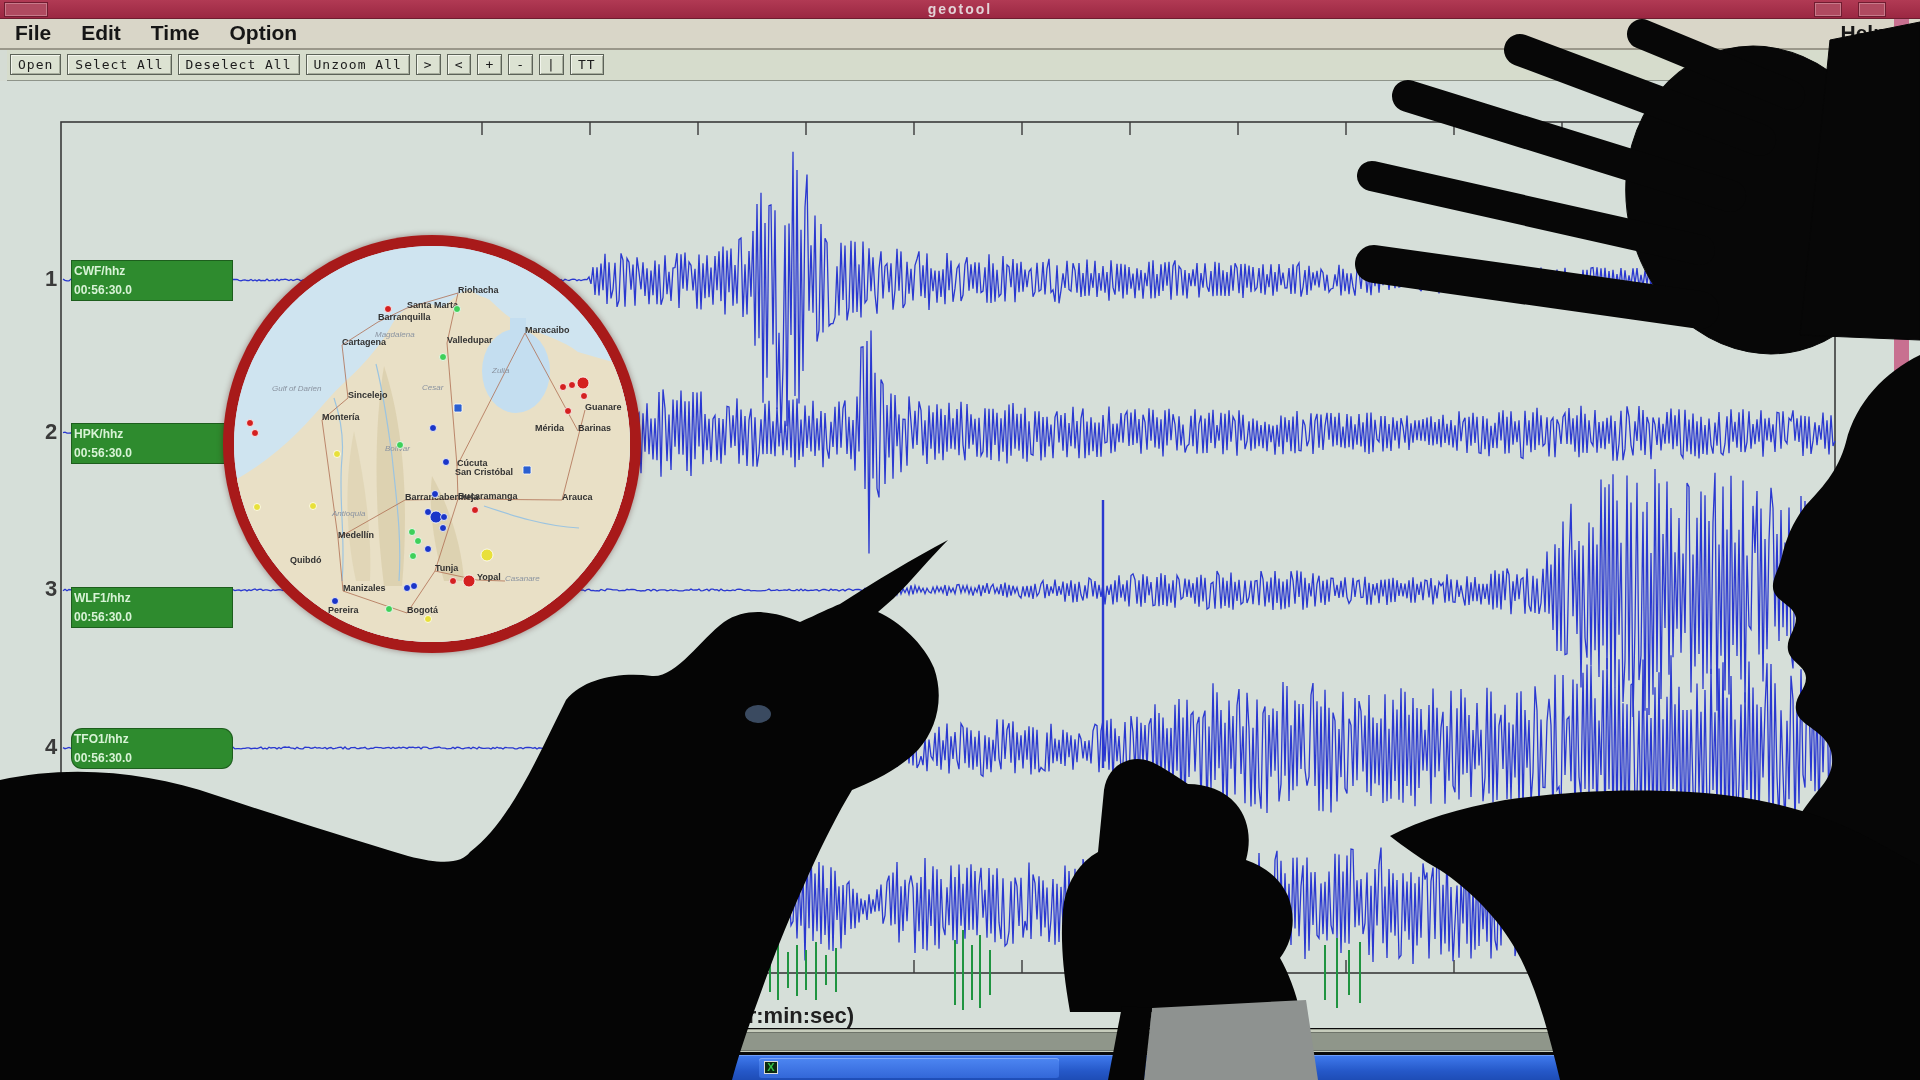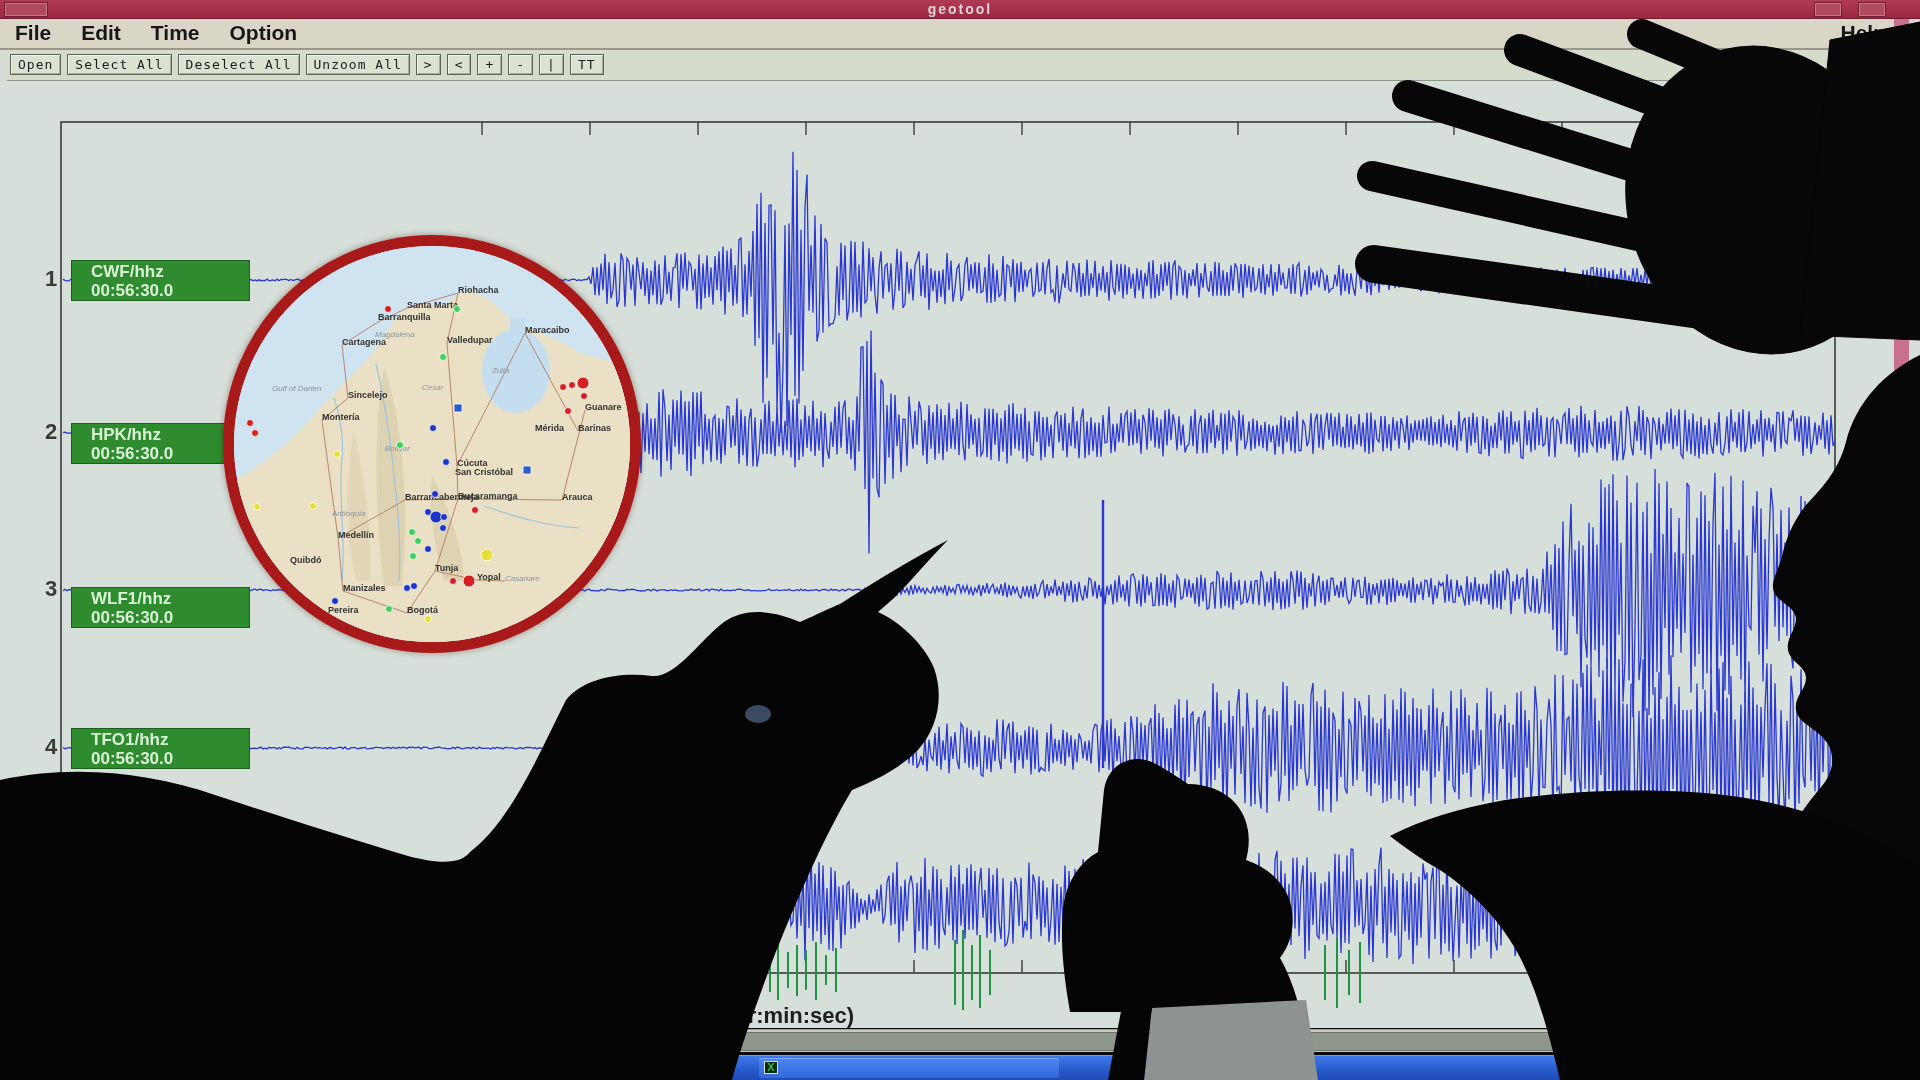--- a/index.html
+++ b/index.html
@@ -20,21 +20,21 @@
     border-bottom:1px solid #8e948a;margin-left:7px;}
   .tool-btn{display:inline-block;margin:4px 3px 0 3px;padding:2px 7px;background:#dce2d2;
     border:1px solid #5c6258;box-shadow:1px 1px 0 #f2f5ec inset,-1px -1px 0 #a8ae9e inset;
     font-family:"DejaVu Sans Mono",monospace;font-size:13px;color:#1c1c1c;letter-spacing:1px;}
 
   
   #client{position:absolute;left:0;top:81px;width:1920px;height:947px;background:#d6dfd9;}
   #plot-svg{position:absolute;left:0;top:0;width:1920px;height:1080px;}
   .chan-num{position:absolute;width:30px;text-align:center;font-size:22px;font-weight:bold;color:#3a3a3a;}
   .chan-tag{position:absolute;left:72px;width:158px;height:38px;background:#2e8b2e;
-    color:#d8f3d6;font-size:17px;font-weight:bold;line-height:19px;padding:1px 0 0 19px;
+    color:#d8f3d6;font-size:12px;font-weight:bold;line-height:19px;padding:1px 0 0 2px;
     box-shadow:0 0 0 1px #1d5e1d;}
   .axis-label{position:absolute;transform:translateX(-50%);font-size:22px;color:#202020;}
   #axis-title{position:absolute;transform:translateX(-50%);font-size:22px;font-weight:600;color:#202020;}
 
   
   #pink-edge{position:absolute;left:1894px;top:19px;width:15px;height:1011px;background:#c87090;}
 
   
   #map-wrap{position:absolute;left:223px;top:235px;width:418px;height:418px;border-radius:50%;
     background:#a81a1a;box-shadow:0 0 6px rgba(60,0,0,.4);}
@@ -140,21 +140,21 @@
       <div class="chan-tag" style="top: 424px;">
         <div>HPK/hhz</div>
         <div>00:56:30.0</div>
       </div>
       <div class="chan-num" style="left: 36px; top: 576px;">3</div>
       <div class="chan-tag" style="top: 588px;">
         <div>WLF1/hhz</div>
         <div>00:56:30.0</div>
       </div>
       <div class="chan-num" style="left: 36px; top: 734px;">4</div>
-      <div class="chan-tag" style="top: 729px;">
+      <div class="chan-tag" style="top: 729px; border-radius: 10px;">
         <div>TFO1/hhz</div>
         <div>00:56:30.0</div>
       </div>
     </div>
 
   <div id="axis-layer">
     <div id="axis-title" style="left: 762px; top: 1003px;">Time (hr:min:sec)</div>
   <div class="axis-label" style="left: 482px; top: 978px;">:57:00</div>
       <div class="axis-label" style="left: 698px; top: 978px;">:20</div>
     </div>

